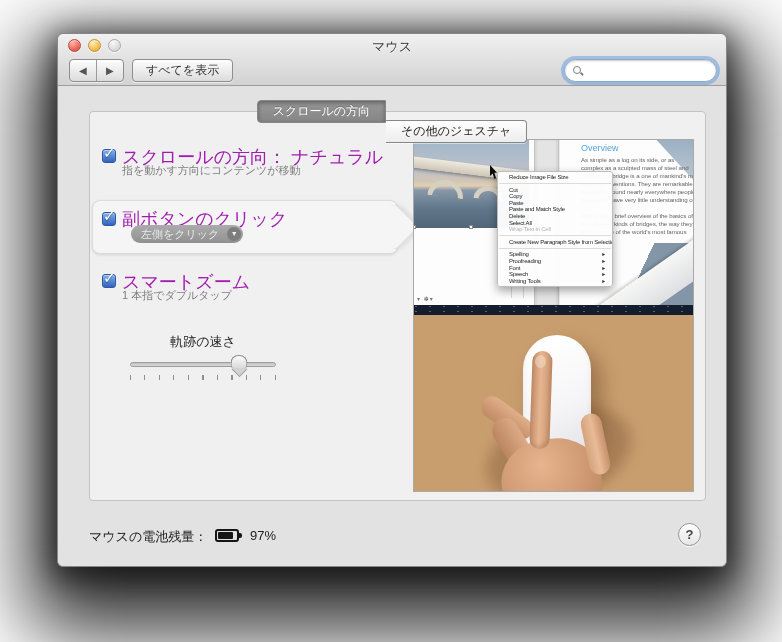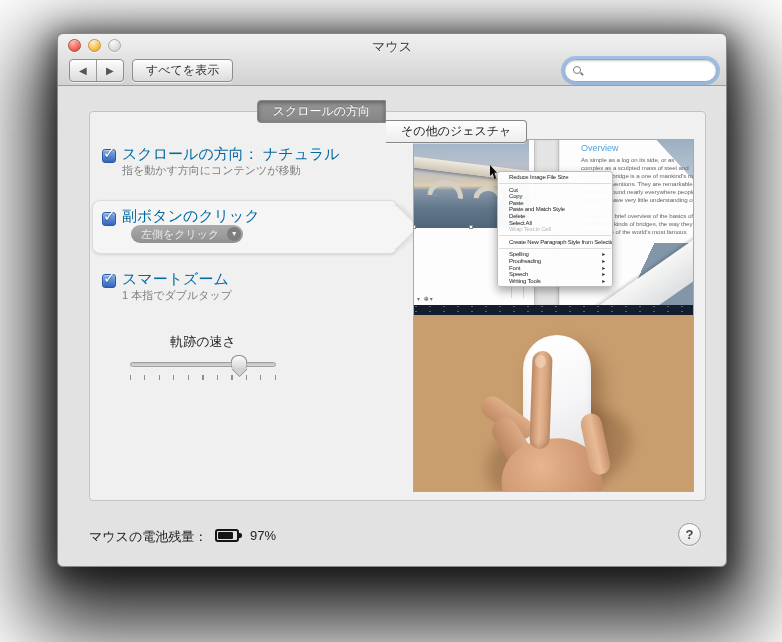--- a/index.html
+++ b/index.html
@@ -58,21 +58,21 @@
   
   .gbox { position:absolute; left:31px; top:77px; width:617px; height:390px;
     background:#f0f0f0; border:1px solid #c3c3c3; border-radius:4px; }
 
   
   .chk { position:absolute; width:14px; height:14px; border-radius:3px;
     background:linear-gradient(#7fb0ea,#3263bd); border:1px solid #2d56a4;
     box-shadow:inset 0 1px 1px rgba(255,255,255,.45); }
   .chk .tick { position:absolute; left:0px; top:-6px; font-size:15px; font-weight:bold;
     color:#fff; text-shadow:0 1px 1px rgba(0,0,0,.45); }
-  .lbl { position:absolute; font-size:15px; color:#0369a1; white-space:nowrap; }
+  .lbl { position:absolute; font-size:18px; color:#a21caf; white-space:nowrap; }
   .sub { position:absolute; font-size:11px; color:#7d7d7d; white-space:nowrap; }
 
   .panel { position:absolute; left:2px; top:88px; width:306px; height:54px;
     background:#f5f5f5; border:1px solid #dcdcdc; border-radius:8px;
     box-shadow:0 1px 3px rgba(0,0,0,.12); }
   .panel-arrow { position:absolute; right:-15px; top:50%; width:34px; height:34px; margin-top:-17px;
     transform:rotate(45deg); background:#f5f5f5; border-top:1px solid #dcdcdc; border-right:1px solid #dcdcdc;
     border-radius:5px; box-shadow:3px -3px 4px rgba(0,0,0,.07); }
 
   .pill { position:absolute; left:17px; top:113px; height:18px; border-radius:9px;

